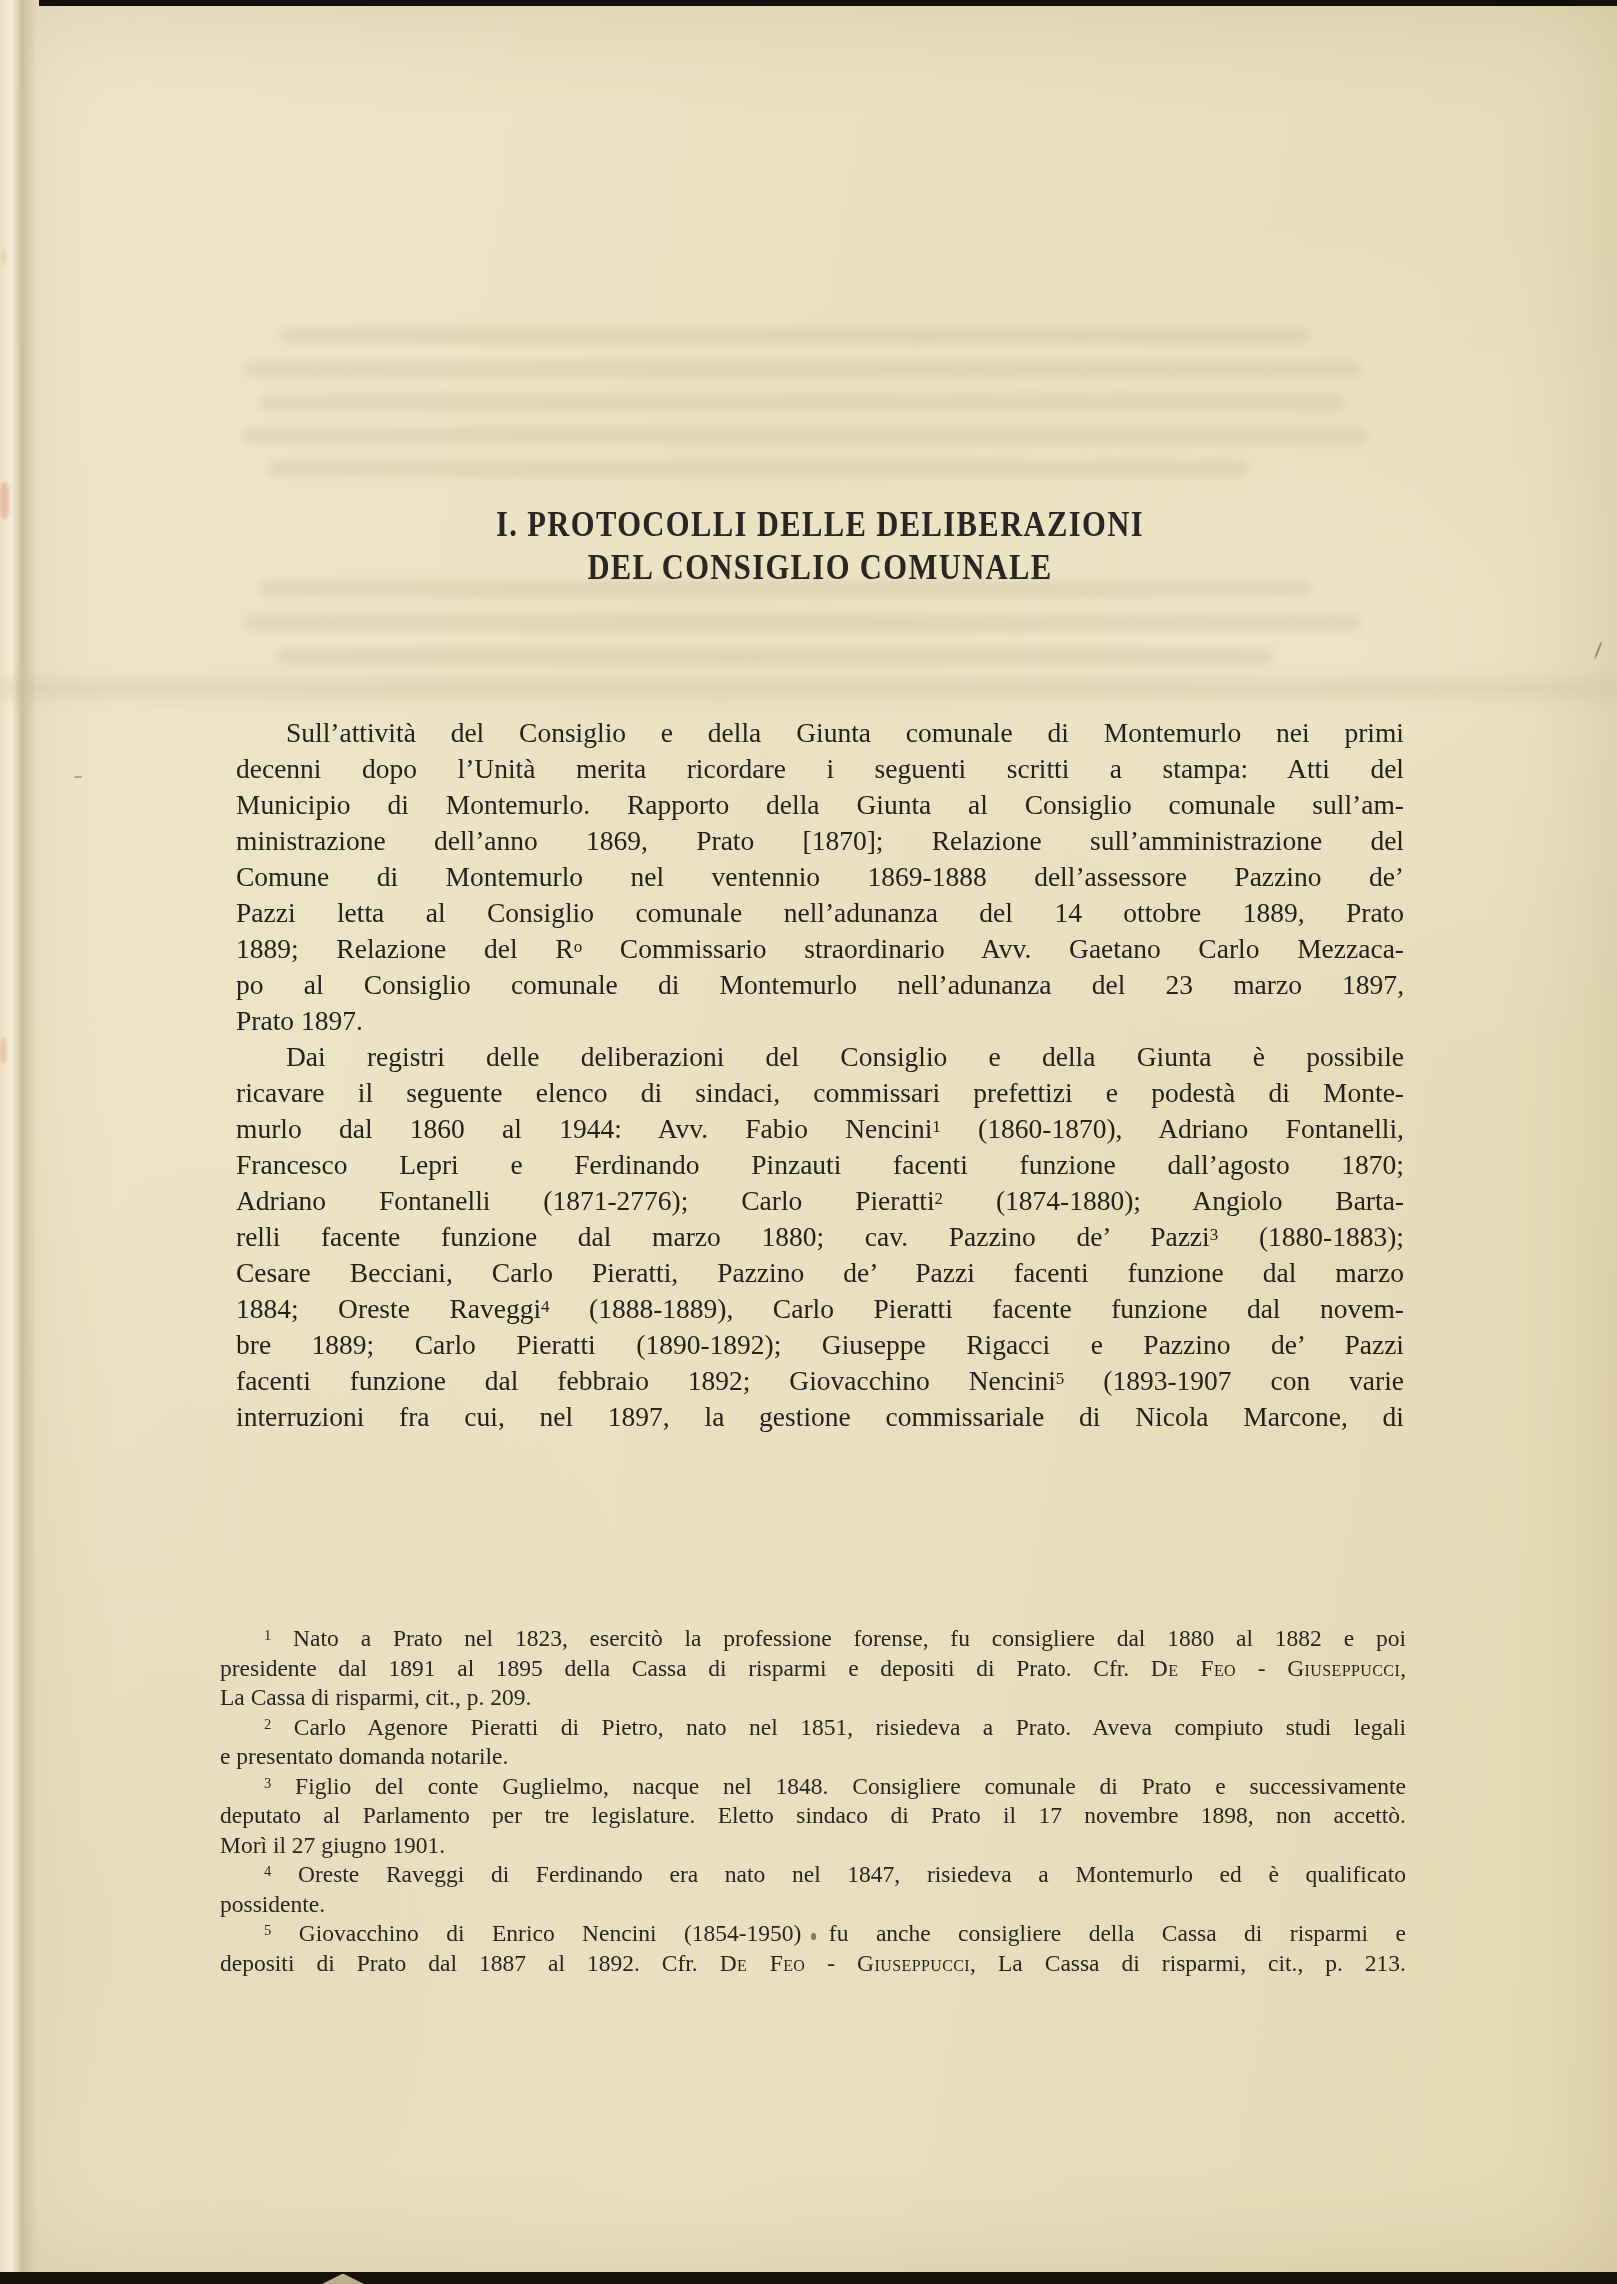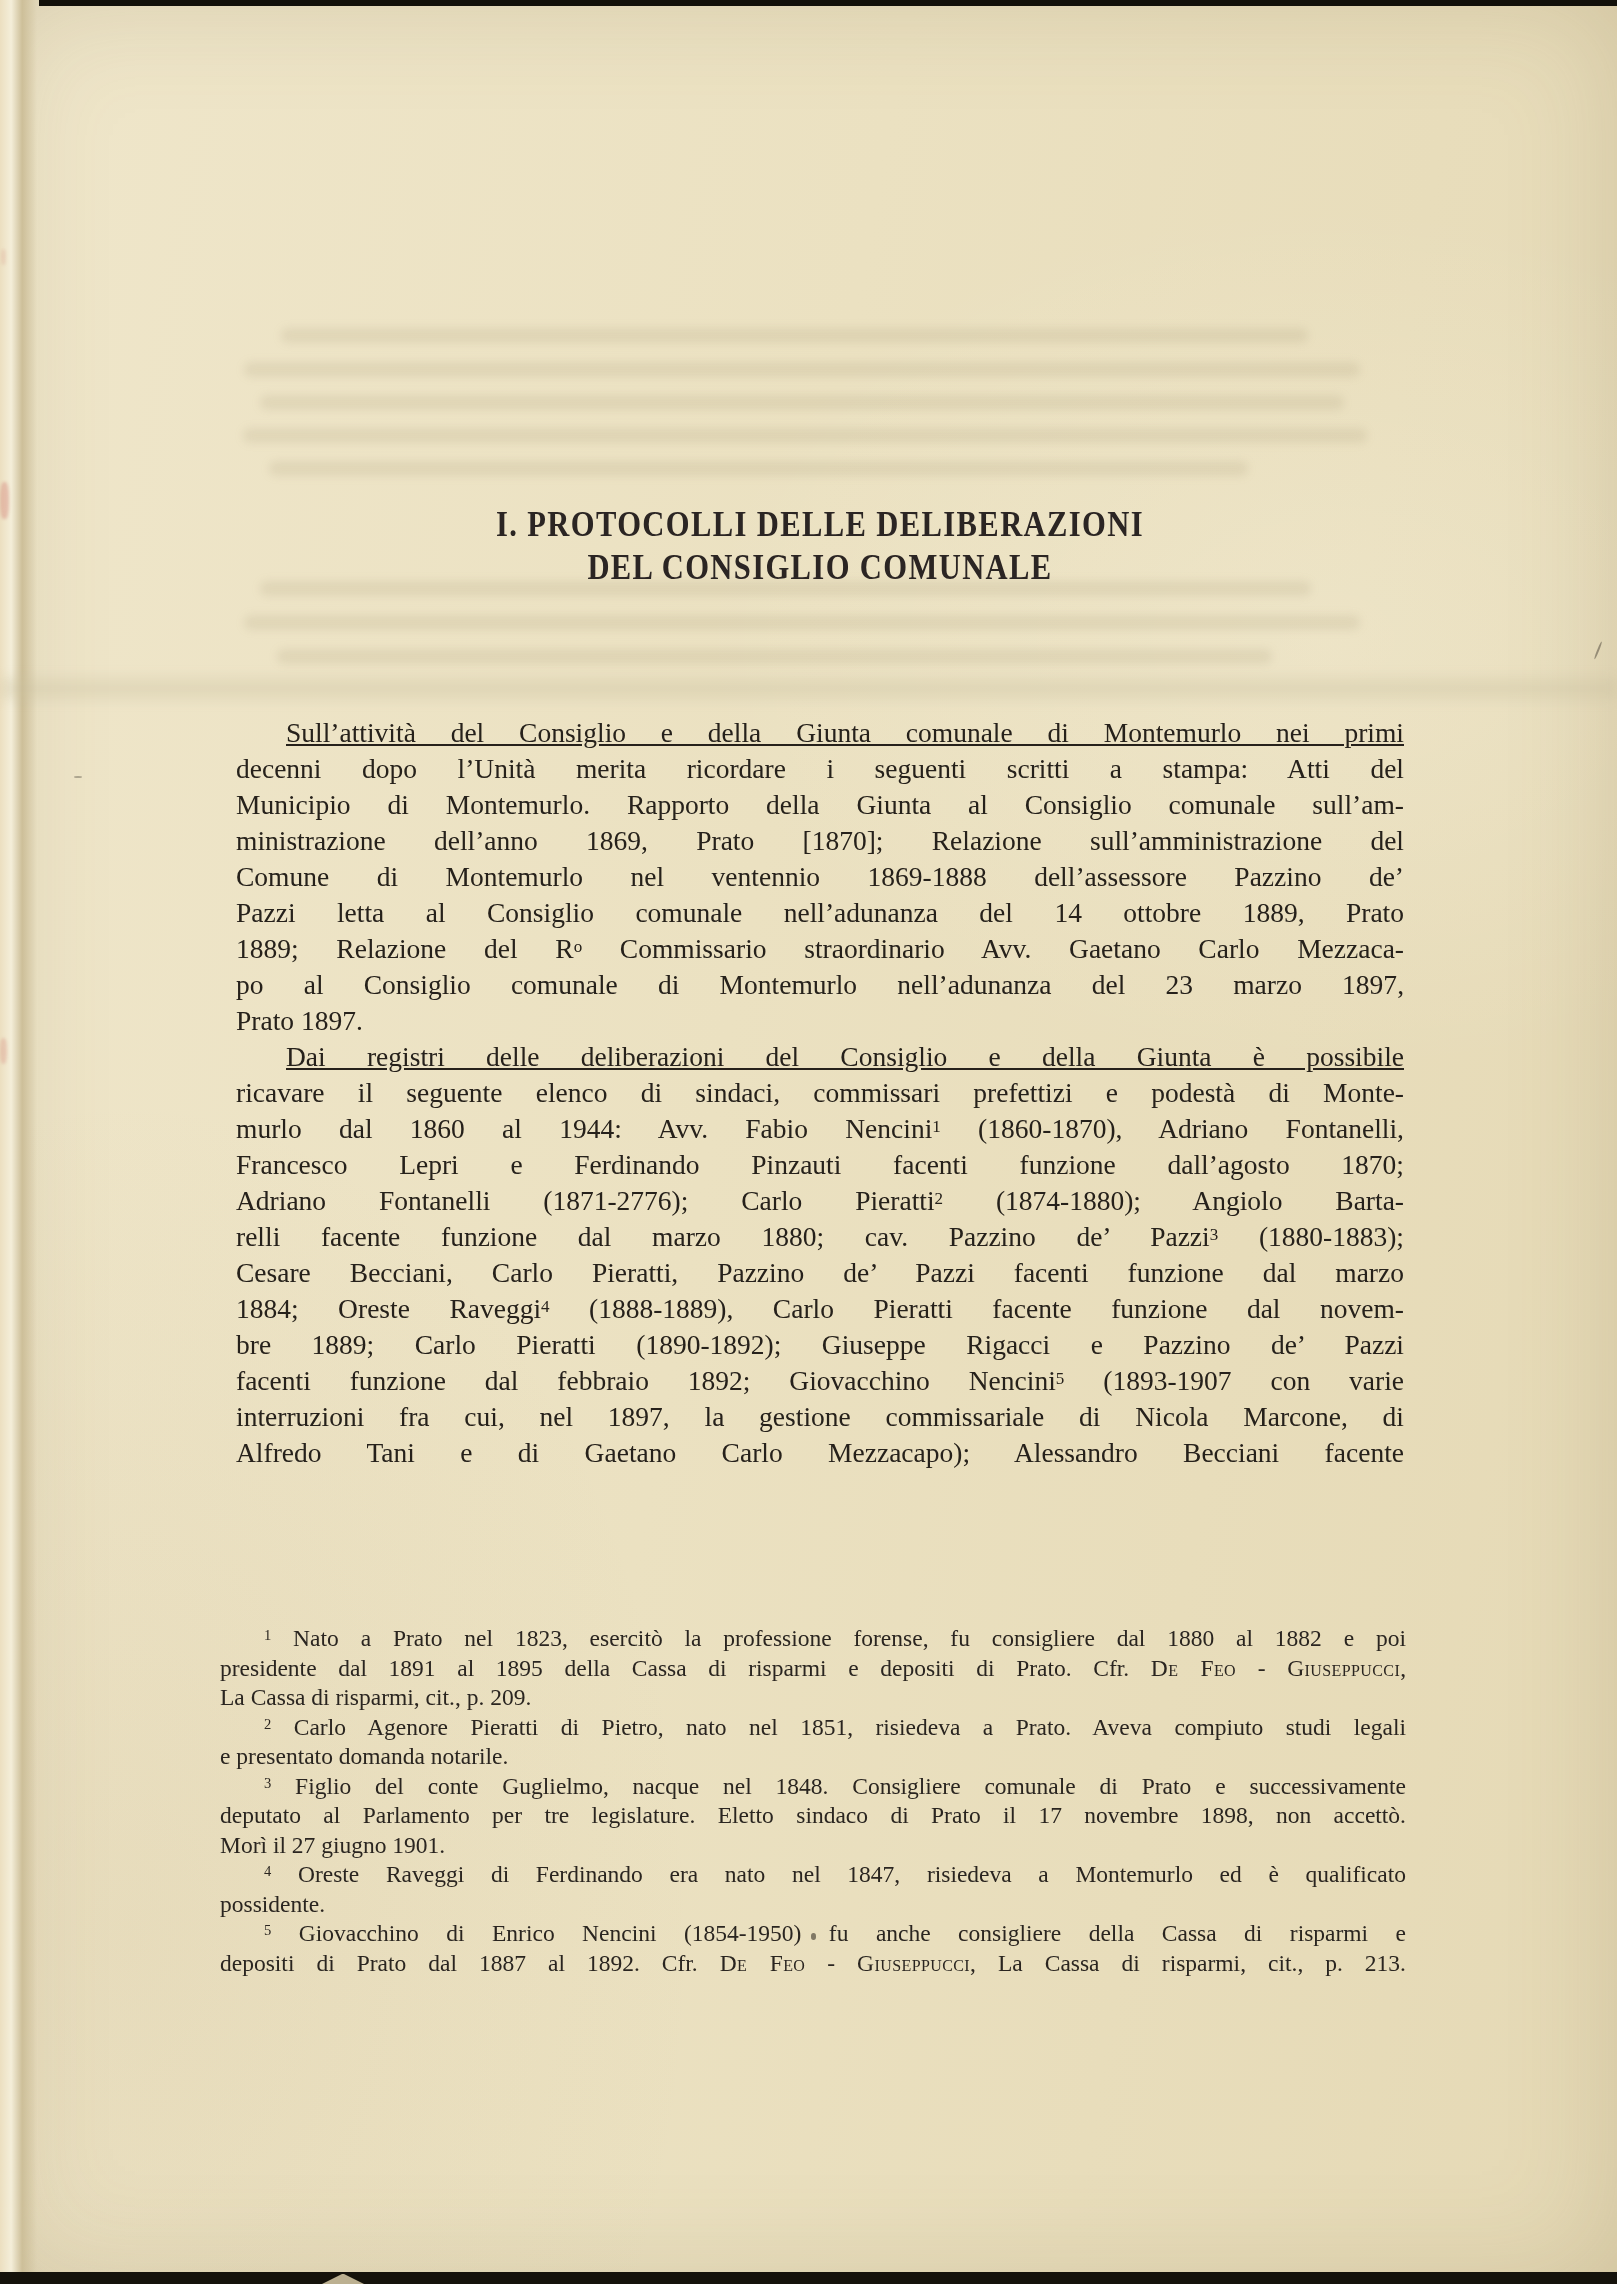--- a/index.html
+++ b/index.html
@@ -31,21 +31,21 @@
   .title{position:absolute;left:236px;top:479px;width:1168px;text-align:center;
     color:#2b2523;font-weight:700;font-size:36px;line-height:43px;letter-spacing:1.6px;
     transform:scaleX(0.85);transform-origin:50% 0;}
   .body-text{position:absolute;left:236px;top:715px;width:1168px;
     color:#26211b;font-size:27.5px;line-height:36px;}
   .footnotes{position:absolute;left:220px;top:1624px;width:1186px;
     color:#2a2520;font-size:23.5px;line-height:29.5px;}
 
   .text-line{text-align:justify;text-align-last:justify;}
   .text-line.last{text-align-last:left;}
-  .body-text .text-line.indent{text-indent:50px;text-decoration:underline;}
+  .body-text .text-line.indent{text-indent:50px;}
   .footnotes .text-line.indent{text-indent:44px;}
 
   .s-i{}
   .s-sc{font-variant:small-caps;letter-spacing:0.4px;margin-top:20px;}
   .s-sup{font-size:0.62em;position:relative;top:-0.38em;line-height:0;}
 </style>
 </head>
 <body>
 
 <div class="page">
@@ -96,21 +96,20 @@
         <div class="text-line"><span>ricavare il seguente elenco di sindaci, commissari prefettizi e podestà di Monte-</span></div>
         <div class="text-line"><span>murlo dal 1860 al 1944: Avv. Fabio Nencini</span><span class="s-sup">1</span><span> (1860-1870), Adriano Fontanelli,</span></div>
         <div class="text-line"><span>Francesco Lepri e Ferdinando Pinzauti facenti funzione dall’agosto 1870;</span></div>
         <div class="text-line"><span>Adriano Fontanelli (1871-2776); Carlo Pieratti</span><span class="s-sup">2</span><span> (1874-1880); Angiolo Barta-</span></div>
         <div class="text-line"><span>relli facente funzione dal marzo 1880; cav. Pazzino de’ Pazzi</span><span class="s-sup">3</span><span> (1880-1883);</span></div>
         <div class="text-line"><span>Cesare Becciani, Carlo Pieratti, Pazzino de’ Pazzi facenti funzione dal marzo</span></div>
         <div class="text-line"><span>1884; Oreste Raveggi</span><span class="s-sup">4</span><span> (1888-1889), Carlo Pieratti facente funzione dal novem-</span></div>
         <div class="text-line"><span>bre 1889; Carlo Pieratti (1890-1892); Giuseppe Rigacci e Pazzino de’ Pazzi</span></div>
         <div class="text-line"><span>facenti funzione dal febbraio 1892; Giovacchino Nencini</span><span class="s-sup">5</span><span> (1893-1907 con varie</span></div>
         <div class="text-line"><span>interruzioni fra cui, nel 1897, la gestione commissariale di Nicola Marcone, di</span></div>
-        <div class="text-line"><span>Alfredo Tani e di Gaetano Carlo Mezzacapo); Alessandro Becciani facente</span></div>
       </div>
     </div>
 
   <div class="footnotes">
       <div>
         <div class="text-line indent"><span class="s-sup">1</span><span> Nato a Prato nel 1823, esercitò la professione forense, fu consigliere dal 1880 al 1882 e poi</span></div>
         <div class="text-line"><span>presidente dal 1891 al 1895 della Cassa di risparmi e depositi di Prato. Cfr. </span><span class="s-sc">De Feo</span><span> - </span><span class="s-sc">Giuseppucci</span><span>,</span></div>
         <div class="text-line last"><span class="s-i">La Cassa di risparmi</span><span>, cit., p. 209.</span></div>
       </div>
       <div>

